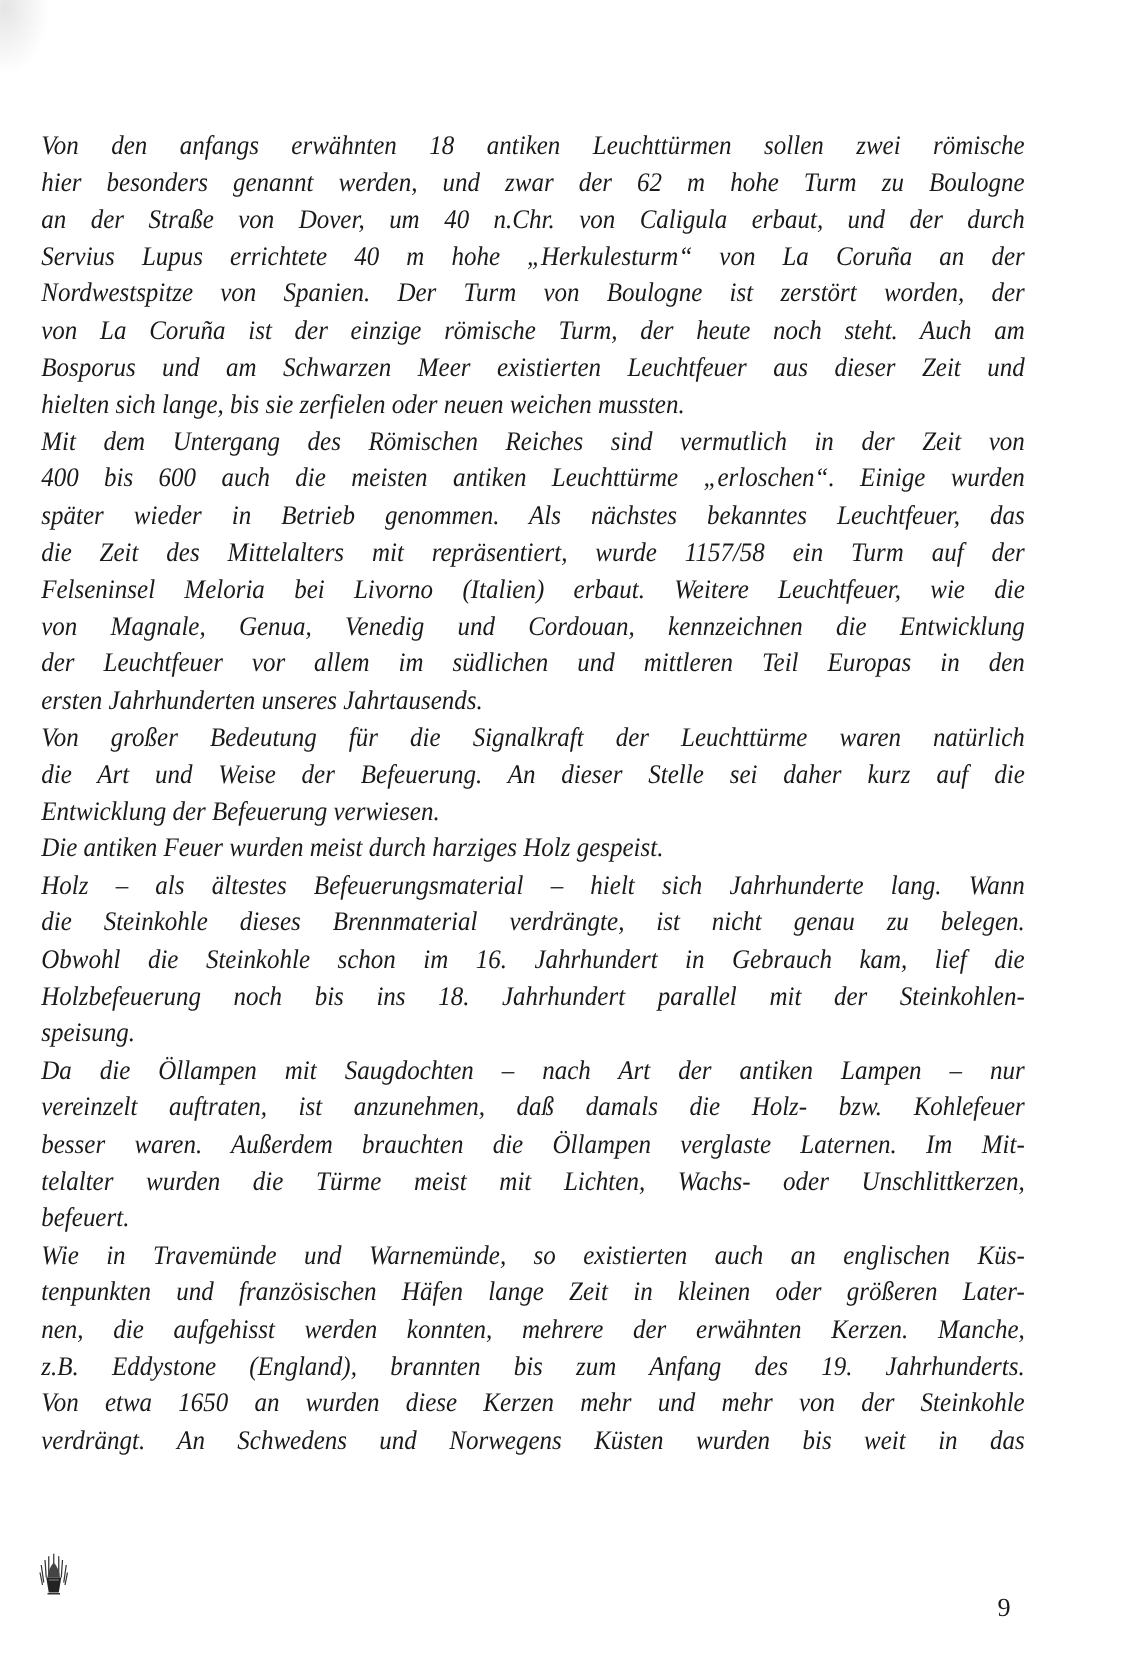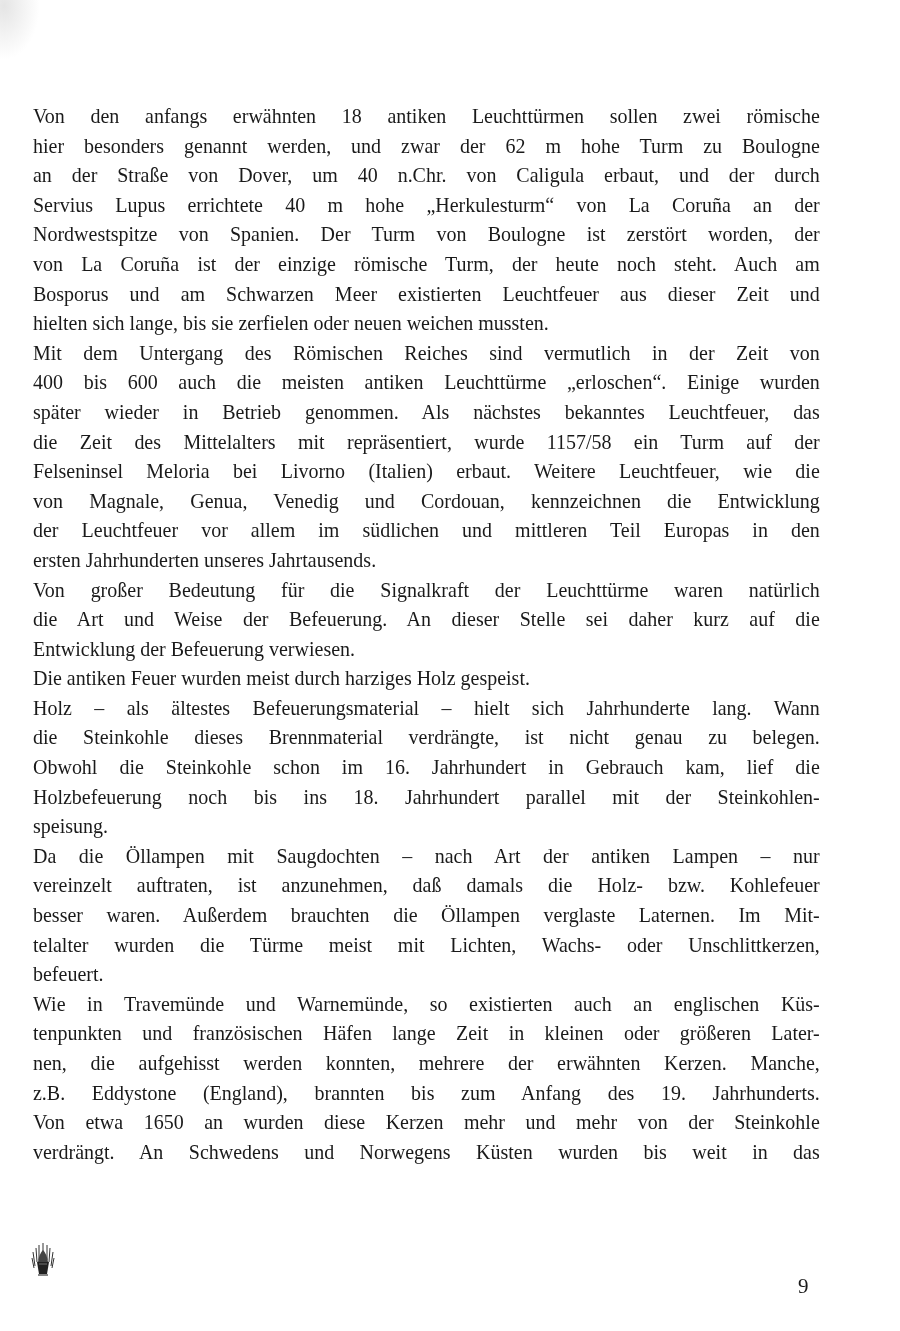--- a/index.html
+++ b/index.html
@@ -7,21 +7,21 @@
     width: 900px; height: 1331px; position: relative; overflow: hidden;
     background: #ffffff;
     font-family: "Liberation Serif", "DejaVu Serif", serif;
     color: #1a1a1a;
   }
   .scan-smudge {
     position: absolute; left: 0; top: 0; width: 40px; height: 60px;
     background: radial-gradient(ellipse at 10% 10%, rgba(180,180,180,0.35), rgba(255,255,255,0) 70%);
   }
   .text-block {
-    position: absolute; left: 33px; top: 102px; width: 787px;
+    position: absolute; left: 33px; top: 102px; width: 787px; font-style: italic;
   }
   .line {
     height: 29.6px; line-height: 29.6px;
     font-size: 21.5px;
     white-space: nowrap;
     text-align: justify;
     text-align-last: justify;
     transform: scaleX(0.93);
     transform-origin: left center;
     width: 846px;

